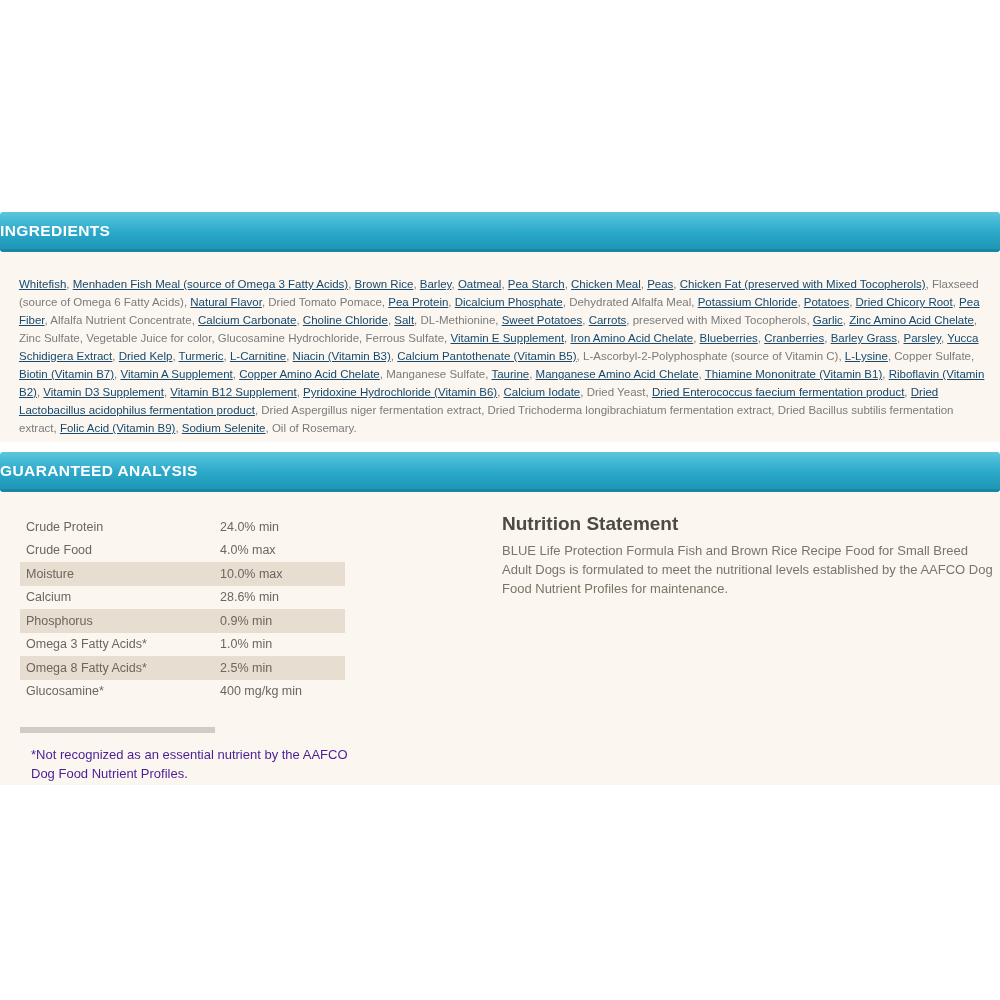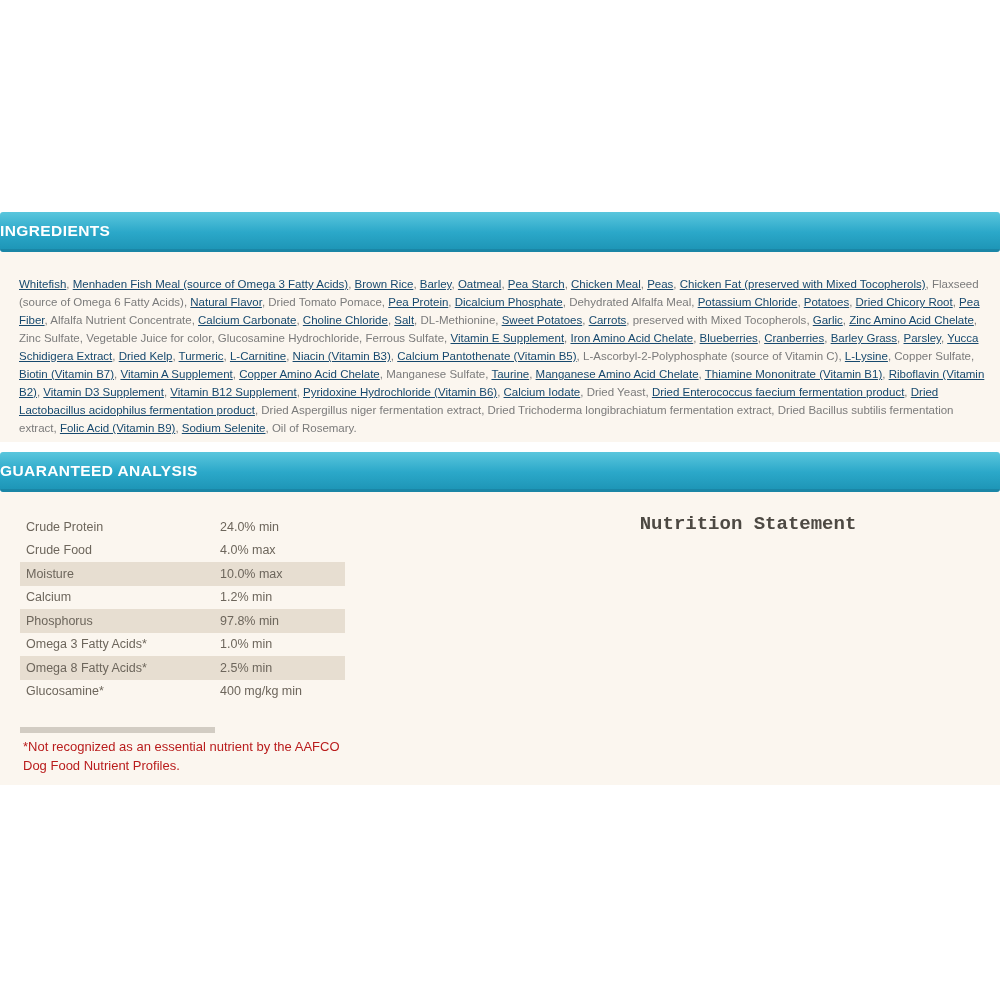--- a/index.html
+++ b/index.html
@@ -22,25 +22,25 @@
   a.ing-link{color:#17496e;cursor:pointer;}
   #ga-body{top:492px;height:293px;}
 
   
   .ga-table{position:absolute;left:20px;top:23px;width:325px;}
   .ga-row{display:flex;height:23.5px;align-items:center;font-size:12.5px;color:#6d665c;}
   .ga-row.alt{background:#e7ded1;}
   .ga-label{padding-left:6px;flex:0 0 194px;}
   .ga-value{flex:1 1 auto;}
   .scroll-thumb{position:absolute;left:20px;top:235px;width:195px;height:6px;background:#d2ccc3;}
-  .footnote{position:absolute;left:19px;top:242px;width:340px;margin:4px;
-            font-size:13px;line-height:18.5px;color:#b91c1c;}
+  .footnote{position:absolute;left:19px;top:242px;width:340px;margin:12px;
+            font-size:13px;line-height:18.5px;color:#4c1d95;}
 
   
-  .statement{position:absolute;left:502px;top:21px;width:492px;text-align:center;font-family:Liberation Mono, monospace;}
+  .statement{position:absolute;left:502px;top:21px;width:492px;}
   .statement h3{margin:0 0 6px 0;font-size:19px;font-weight:bold;color:#4d4943;}
   .statement p{margin:0;font-size:13px;line-height:19px;color:#7c7467;}
 </style>
 </head>
 <body>
 
 <div class="page">
 
   <div class="bar" id="ing-bar">
     <h2>INGREDIENTS</h2>
@@ -63,39 +63,40 @@
         <div class="ga-row">
           <div class="ga-label">Crude Food</div>
           <div class="ga-value">4.0% max</div>
         </div>
         <div class="ga-row alt">
           <div class="ga-label">Moisture</div>
           <div class="ga-value">10.0% max</div>
         </div>
         <div class="ga-row">
           <div class="ga-label">Calcium</div>
-          <div class="ga-value">1.2% min</div>
+          <div class="ga-value">28.6% min</div>
         </div>
         <div class="ga-row alt">
           <div class="ga-label">Phosphorus</div>
-          <div class="ga-value">97.8% min</div>
+          <div class="ga-value">0.9% min</div>
         </div>
         <div class="ga-row">
           <div class="ga-label">Omega 3 Fatty Acids*</div>
           <div class="ga-value">1.0% min</div>
         </div>
         <div class="ga-row alt">
           <div class="ga-label">Omega 8 Fatty Acids*</div>
           <div class="ga-value">2.5% min</div>
         </div>
         <div class="ga-row">
           <div class="ga-label">Glucosamine*</div>
           <div class="ga-value">400 mg/kg min</div>
         </div>
       </div>
     <div class="scroll-thumb"></div>
     <p class="footnote">*Not recognized as an essential nutrient by the AAFCO Dog Food Nutrient Profiles.</p>
     <div class="statement">
       <h3>Nutrition Statement</h3>
+      <p>BLUE Life Protection Formula Fish and Brown Rice Recipe Food for Small Breed Adult Dogs is formulated to meet the nutritional levels established by the AAFCO Dog Food Nutrient Profiles for maintenance.</p>
     </div>
   </div>
 
 </div>
 
 </body></html>

